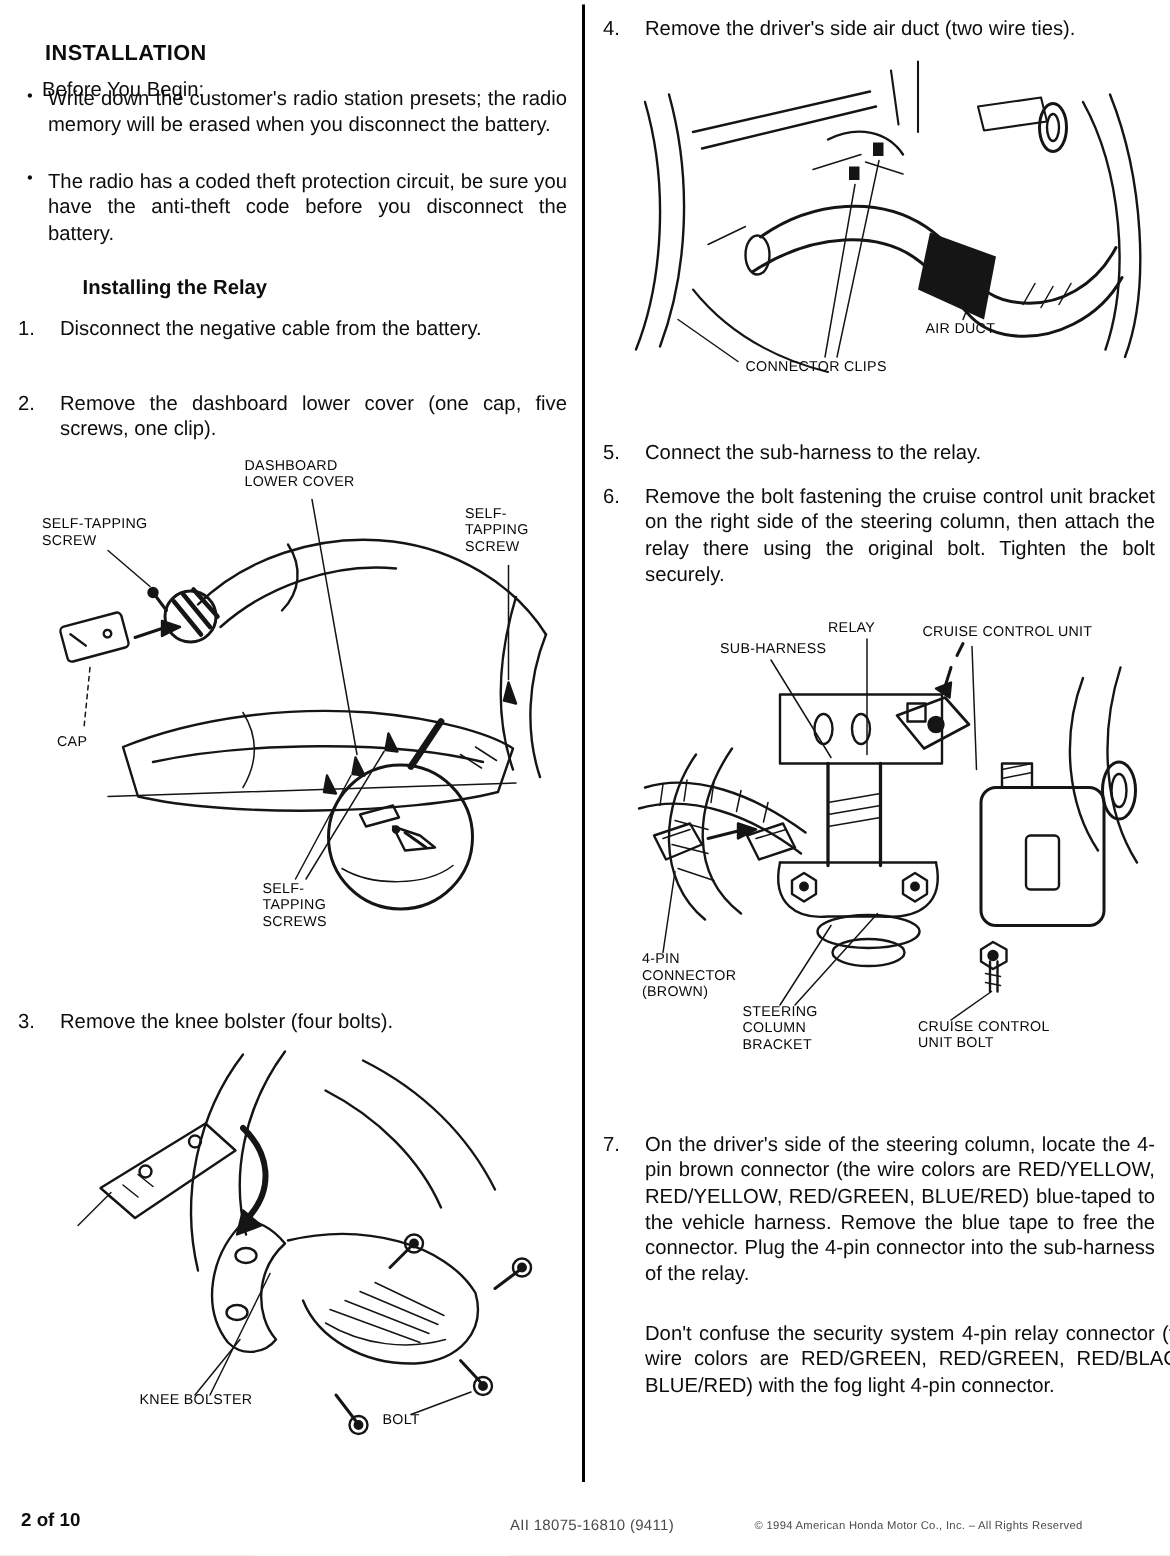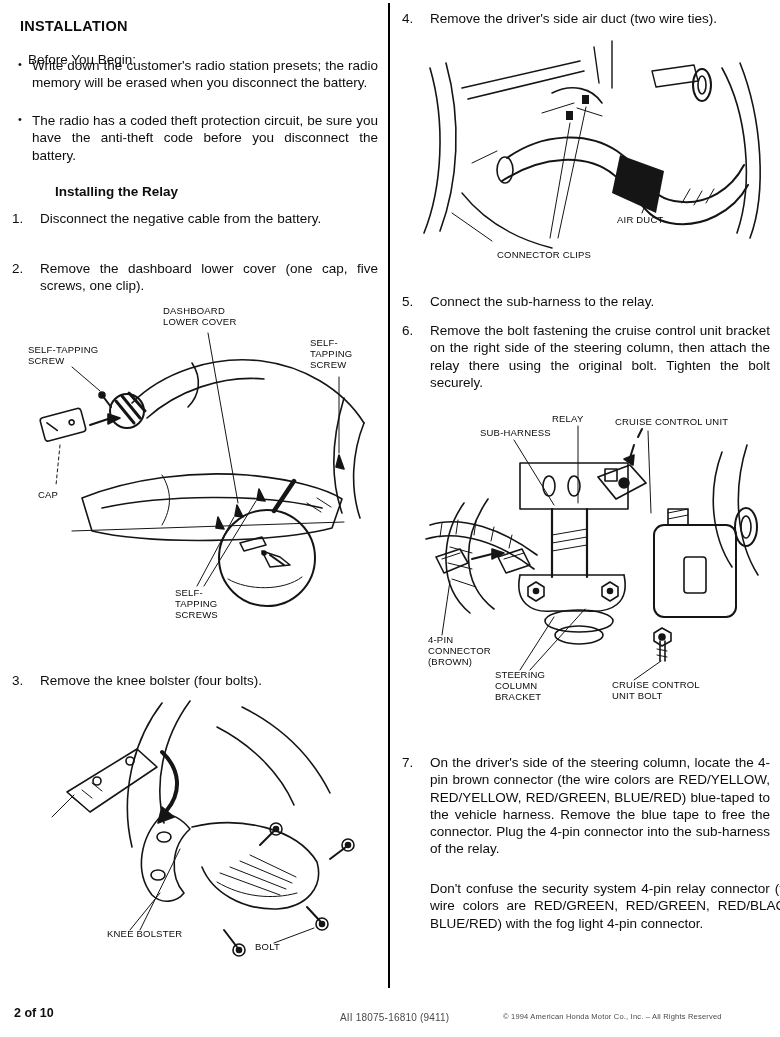--- a/index.html
+++ b/index.html
@@ -3,21 +3,21 @@
 <meta charset="utf-8">
 <style>
   html,body{margin:0;padding:0;background:#e8e8e8;}
   .page{position:relative;width:780px;height:1037px;background:#ffffff;
         font-family:"Liberation Sans",sans-serif;color:#0d0d0d;overflow:hidden;}
   .divider{position:absolute;left:388px;top:3px;width:2px;height:985px;background:#000;}
   .col{position:absolute;top:0;height:1000px;}
   .col-left{left:12px;width:366px;}
   .col-right{left:402px;width:368px;}
   .blk{position:absolute;left:0;width:100%;}
-  h1.doc-heading{font-size:14.5px;font-weight:bold;margin:8px;letter-spacing:.3px;}
+  h1.doc-heading{font-size:14.5px;font-weight:bold;margin:18px;letter-spacing:.3px;}
   .sub{font-size:13.5px;margin:16px;}
   .bullet{display:flex;font-size:13.5px;line-height:1.28;}
   .bullet .dot{width:14px;flex:none;padding-left:6px;font-size:11px;}
   .bullet .btxt{flex:1;text-align:justify;}
   h2.sec{font-size:13.5px;font-weight:bold;margin:0;padding-left:43px;}
   .step{display:flex;font-size:13.5px;line-height:1.28;}
   .step .num{width:28px;flex:none;}
   .step .txt{flex:1;text-align:justify;}
   .note{font-size:13.5px;line-height:1.28;text-align:justify;padding-left:28px;}
   .figure{position:absolute;left:0;width:100%;}
@@ -162,21 +162,21 @@
           <circle cx="310" cy="227" r="6"></circle>
           <circle cx="310" cy="227" r="2.5" fill="#151515"></circle>
         <path d="M212,233 L225,250" stroke-width="2"></path>
           <circle cx="227" cy="253" r="6"></circle>
           <circle cx="227" cy="253" r="2.5" fill="#151515"></circle>
 
         <path d="M118,233 L148,196" stroke-width="1"></path>
         <path d="M128,233 L168,152" stroke-width="1"></path>
         <path d="M262,246 L302,231" stroke-width="1"></path>
       </svg>
-      <div class="fig-label" style="left:95px;top:232px;text-align:right;">KNEE BOLSTER</div>
+      <div class="fig-label" style="left:81px;top:232px;text-align:right;">KNEE BOLSTER</div>
       <div class="fig-label" style="left:243px;top:245px;">BOLT</div>
     </div>
   </div>
 
   <div class="col col-right">
 
     <div class="step blk" style="top:10px;">
       <span class="num">4.</span>
       <span class="txt">Remove the driver's side air duct (two wire ties).</span>
     </div>
@@ -209,21 +209,21 @@
         <path d="M50,180 l40,28" stroke-width="1"></path>
         <path d="M70,130 L95,118" stroke-width="1"></path>
 
         <rect x="164" y="78" width="7" height="9" fill="#151515" stroke="none"></rect>
         <rect x="180" y="62" width="7" height="9" fill="#151515" stroke="none"></rect>
 
         <path d="M240,180 L251,152" stroke-width="1"></path>
         <path d="M148,205 L168,90 M156,205 L184,74" stroke-width="1"></path>
       </svg>
       <div class="fig-label" style="left:215px;top:182px;">AIR DUCT</div>
-      <div class="fig-label" style="left:95px;top:217px;">CONNECTOR CLIPS</div>
+      <div class="fig-label" style="left:95px;top:207px;">CONNECTOR CLIPS</div>
     </div>
 
     <div class="step blk" style="top:293px;">
       <span class="num">5.</span>
       <span class="txt">Connect the sub-harness to the relay.</span>
     </div>
     <div class="step blk" style="top:322px;">
       <span class="num">6.</span>
       <span class="txt">Remove the bolt fastening the cruise control unit bracket on the right side of the steering column, then attach the relay there using the original bolt. Tighten the bolt securely.</span>
     </div>

